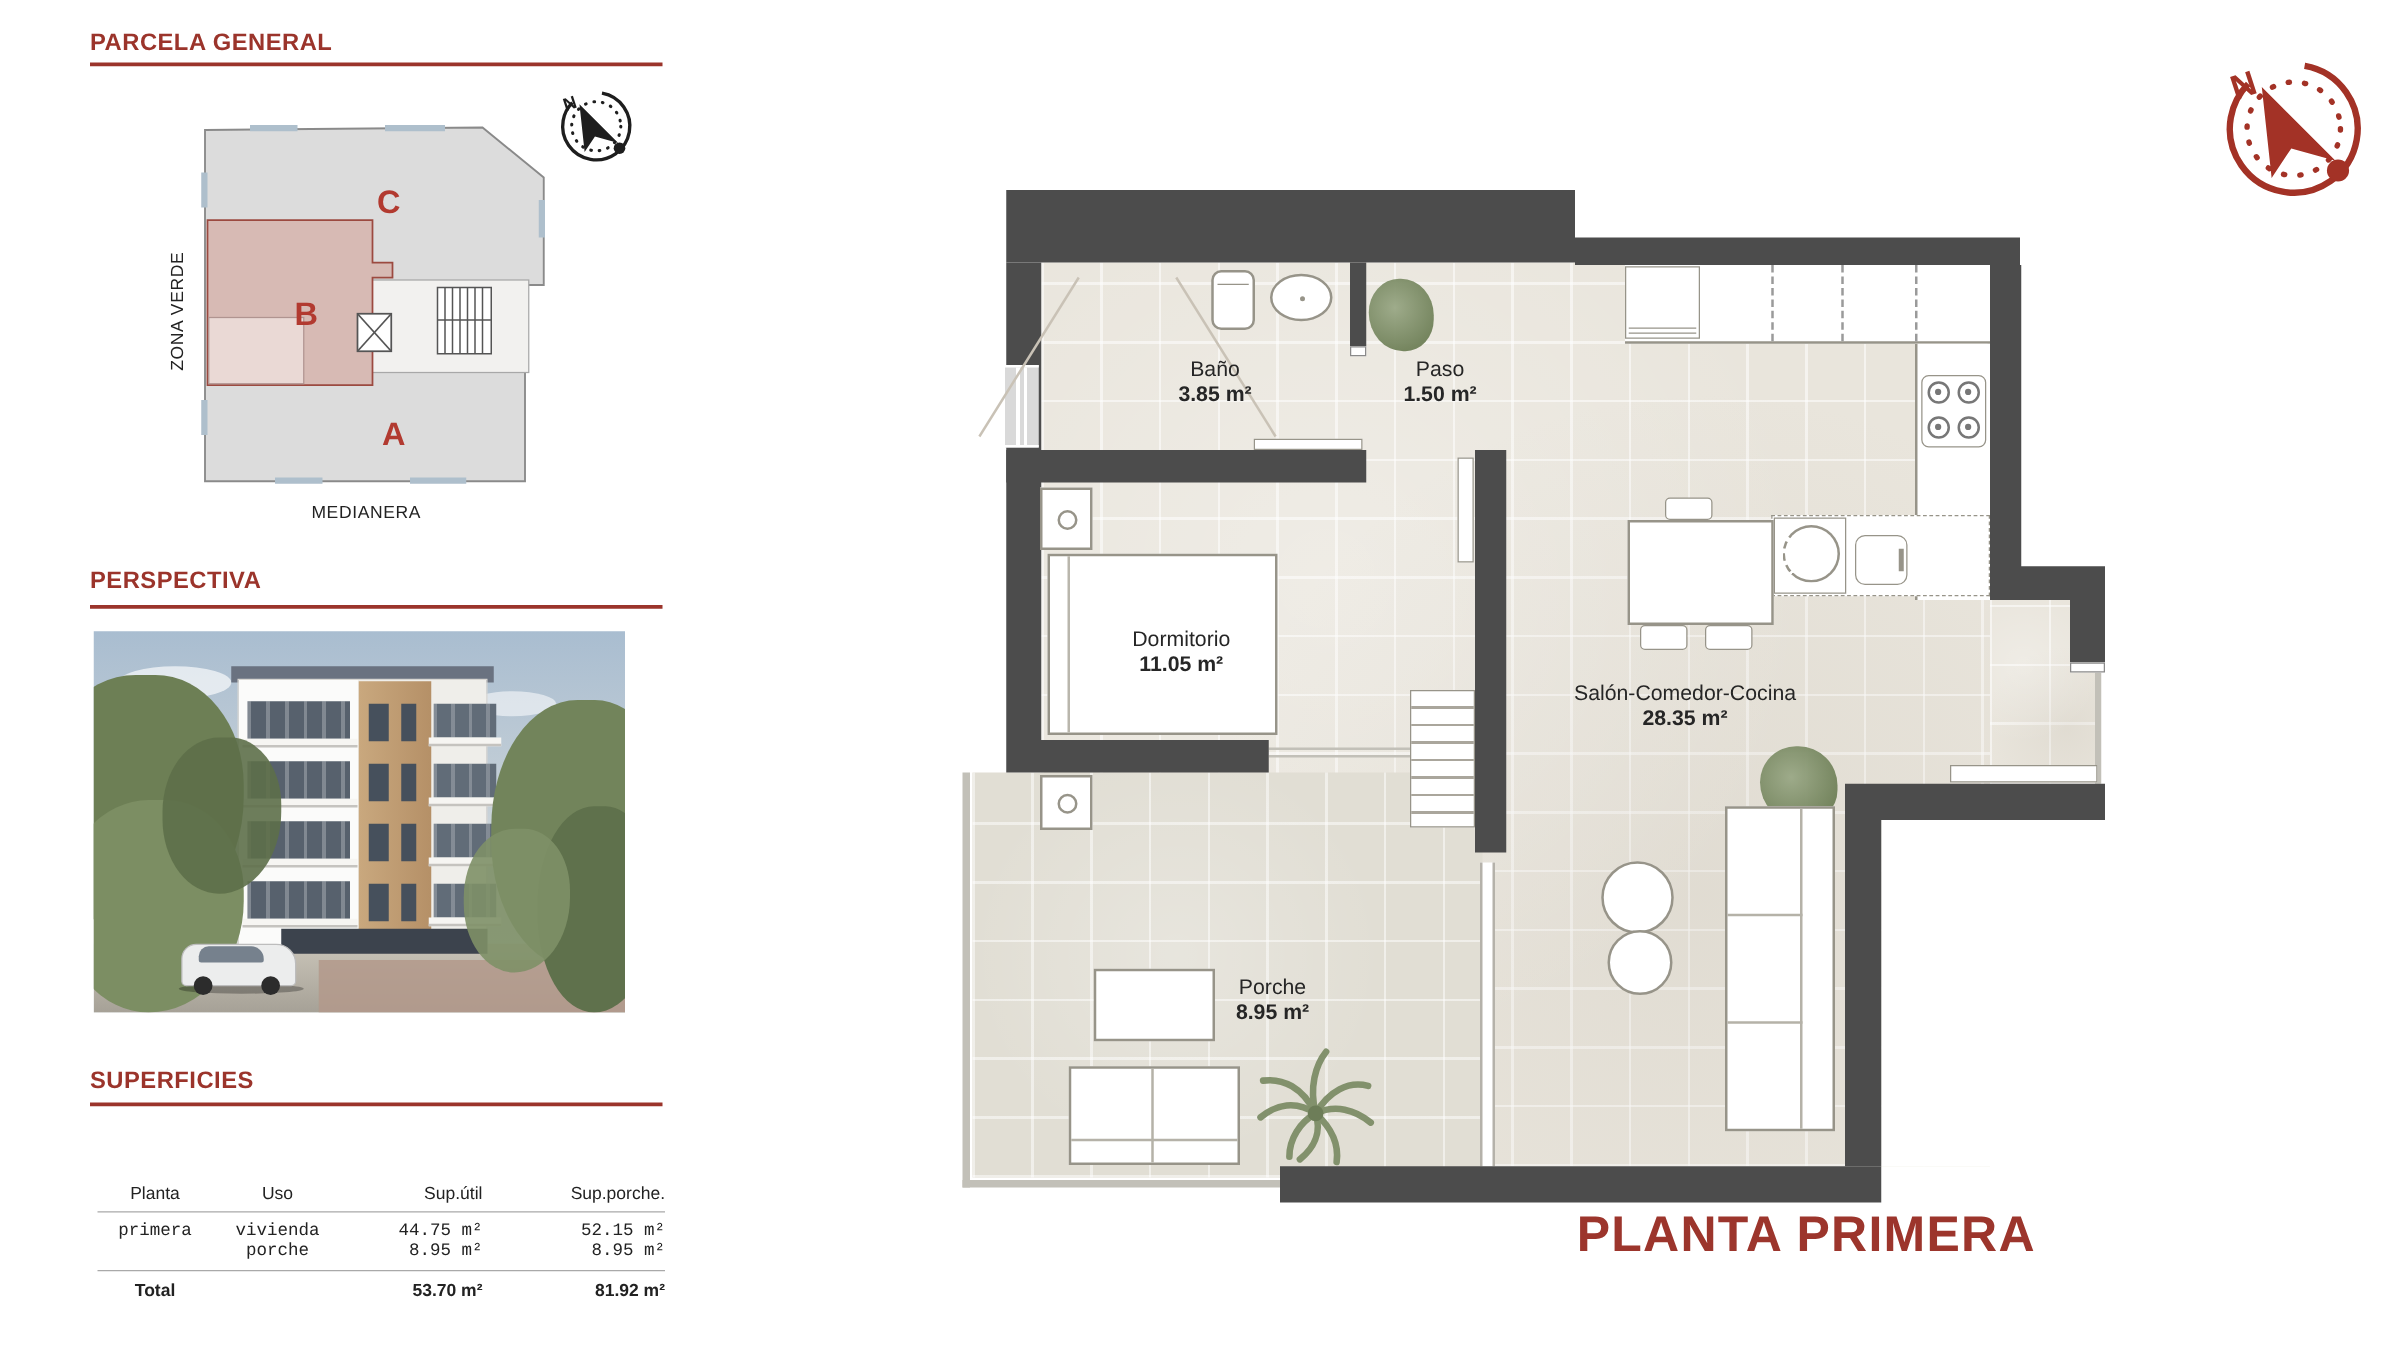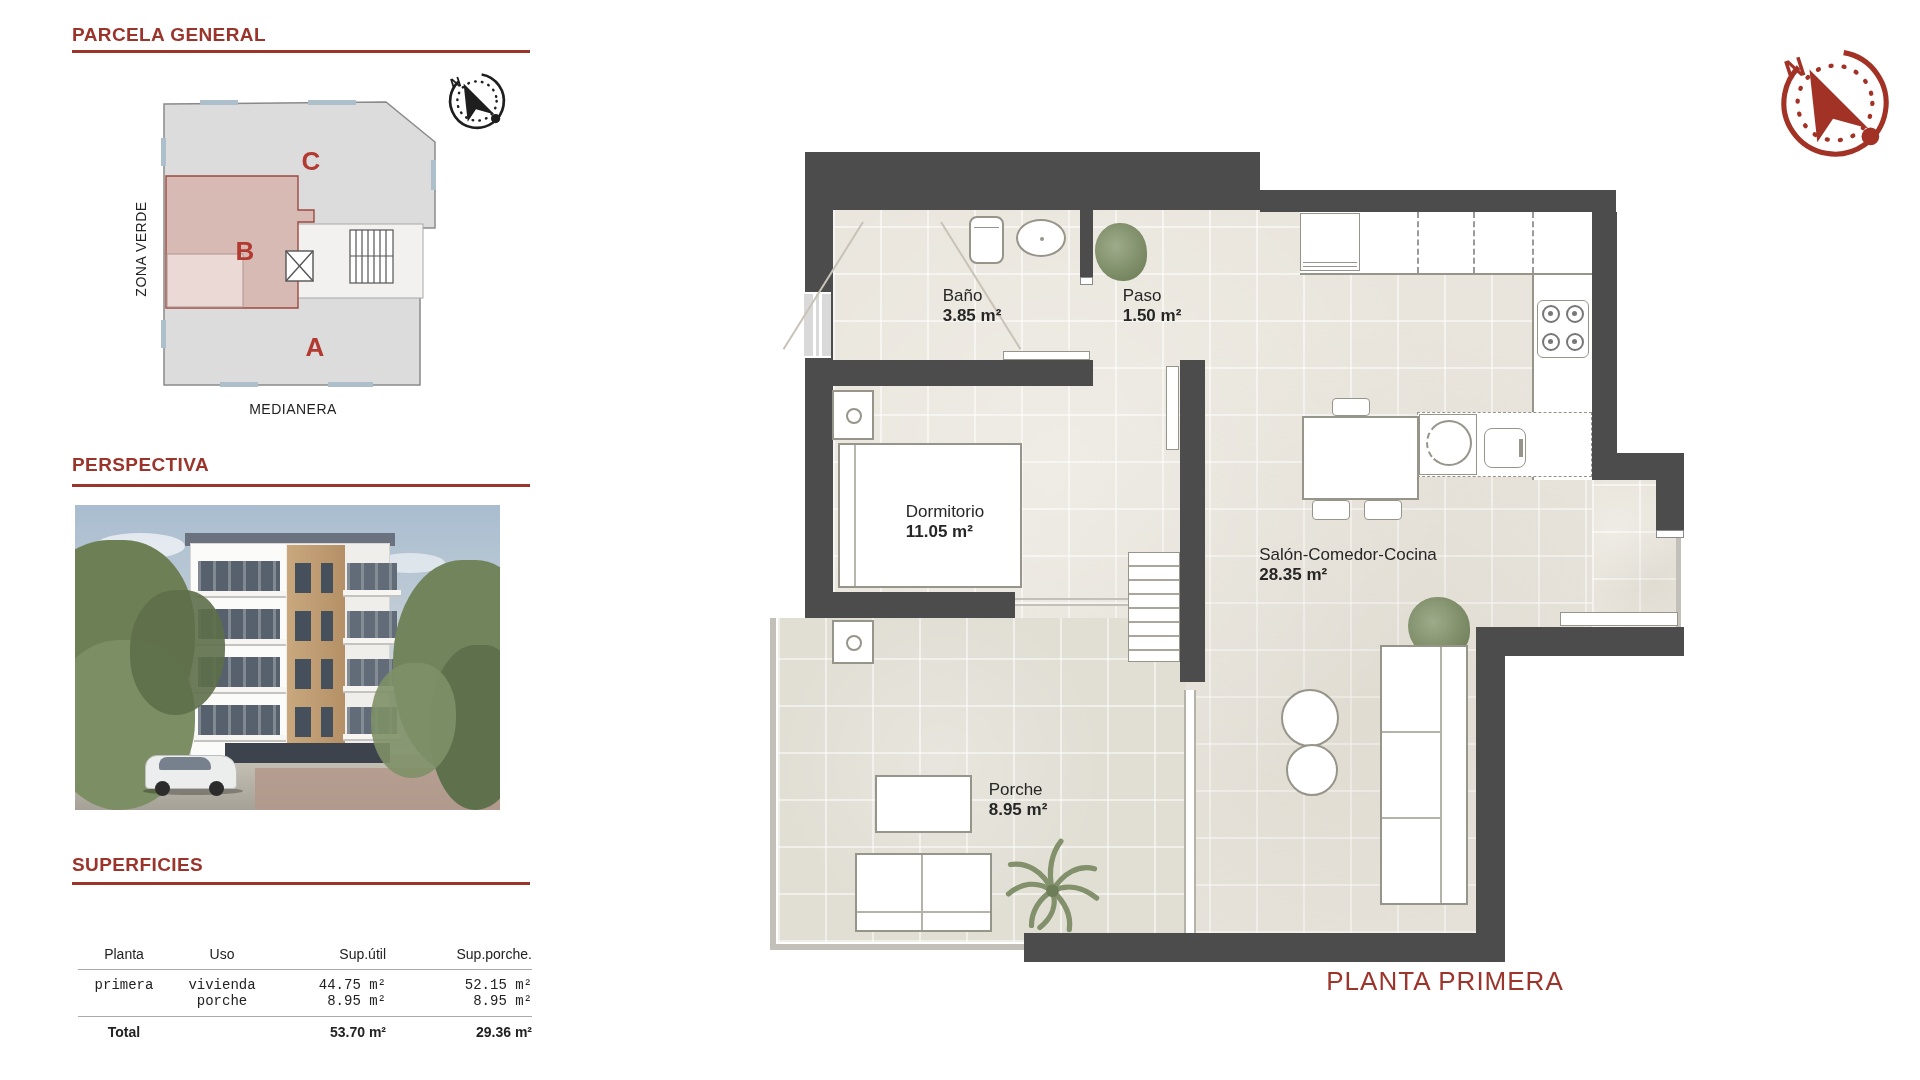--- a/index.html
+++ b/index.html
@@ -17,21 +17,21 @@
      radial-gradient(circle at 70% 70%, rgba(190,183,170,.20), transparent 55%),
      repeating-linear-gradient(0deg, rgba(255,255,255,.55) 0 2px, transparent 2px 47px),
      repeating-linear-gradient(90deg, rgba(255,255,255,.55) 0 2px, transparent 2px 47px);}
   .pfloor{background-color:#e1ded4;background-image:
      radial-gradient(circle at 40% 45%, rgba(255,255,255,.22), transparent 55%),
      repeating-linear-gradient(0deg, rgba(255,255,255,.5) 0 2px, transparent 2px 47px),
      repeating-linear-gradient(90deg, rgba(255,255,255,.5) 0 2px, transparent 2px 47px);}
   .furn{background:#fff;border:2px solid #979489;}
   .furn1{background:#fff;border:1px solid #979489;}
   .thinline{background:#c2c0b8;}
-  .lbl{transform:translateX(-50%);white-space:nowrap;color:#262626;}
+  .lbl{transform:translateX(-50%);text-align:center;white-space:nowrap;color:#262626;}
   .lbl .n{font-size:17px;line-height:20px;display:block;}
   .lbl .v{font-size:17px;line-height:20px;font-weight:bold;display:block;}
   .dash-v{border-left:2px dashed #9a9a9a;}
   .plant{border-radius:48% 52% 45% 55%;background:radial-gradient(circle at 40% 40%, #9aa886, #6f8058 75%);opacity:.95;}
   
   #sup-table{display:grid;grid-template-columns:92px 104px 112px 146px;row-gap:2px;font-size:14px;}
   #sup-table .c{padding:2px 0;}
   #sup-table .ctr{text-align:center;}
   #sup-table .rgt{text-align:right;}
   #sup-table .line{grid-column:1 / span 4;border-top:1px solid #a9a9a9;height:0;margin:3px 0;}
@@ -172,21 +172,21 @@
       <span>8.95 m²</span>
     </div>
     <div class="c rgt two">
       <span>52.15 m²</span><br>
       <span>8.95 m²</span>
     </div>
     <div class="line"></div>
     <div class="c ctr b">Total</div>
     <div class="c"></div>
     <div class="c rgt b">53.70 m²</div>
-    <div class="c rgt b">29.36 m²</div>
+    <div class="c rgt b">81.92 m²</div>
   </div>
 
   <div class="abs floor" style="left:833px;top:210px;width:759px;height:723px;"></div>
   <div class="abs floor" style="left:1592px;top:480px;width:88px;height:147px;"></div>
   <div class="abs pfloor" style="left:778px;top:618px;width:408px;height:324px;"></div>
   <div class="abs" style="left:1505px;top:656px;width:180px;height:277px;background:#fff;"></div>
 
   <div class="abs thinline" style="left:770px;top:618px;width:6px;height:332px;"></div>
   <div class="abs thinline" style="left:770px;top:944px;width:254px;height:6px;"></div>
   <div class="abs thinline" style="left:1676px;top:538px;width:5px;height:89px;"></div>
@@ -312,21 +312,21 @@
   </div>
   <div class="abs lbl" style="left:1348px;top:545px;">
     <span class="n">Salón-Comedor-Cocina</span>
     <span class="v">28.35 m²</span>
   </div>
   <div class="abs lbl" style="left:1018px;top:780px;">
     <span class="n">Porche</span>
     <span class="v">8.95 m²</span>
   </div>
 
-  <div class="abs" style="left:1445px;top:966px;transform:translateX(-50%);font-size:26px;font-weight:400;color:#9c352c;letter-spacing:1px;white-space:nowrap;">PLANTA PRIMERA</div>
+  <div class="abs" style="left:1445px;top:966px;transform:translateX(-50%);font-size:40px;font-weight:700;color:#9c352c;letter-spacing:1px;white-space:nowrap;">PLANTA PRIMERA</div>
 
   <svg class="abs" style="left:1776px;top:44px;" width="118" height="118" viewBox="0 0 60 60">
     <circle cx="30" cy="30" r="26" fill="none" stroke="#a33226" stroke-width="2.6" stroke-dasharray="138 25" transform="rotate(-80 30 30)"></circle>
     <circle cx="30" cy="30" r="19" fill="none" stroke="#a33226" stroke-width="2.2" stroke-dasharray="0.5 6.2" stroke-linecap="round"></circle>
     <polygon points="17,13 47,43 29,38 21,50" fill="#a33226"></polygon>
     <circle cx="48" cy="47" r="4.5" fill="#a33226"></circle>
     <text x="5" y="17" font-size="14" font-weight="bold" fill="#a33226" transform="rotate(-18 10 14)">N</text>
   </svg>
 
 </div>

